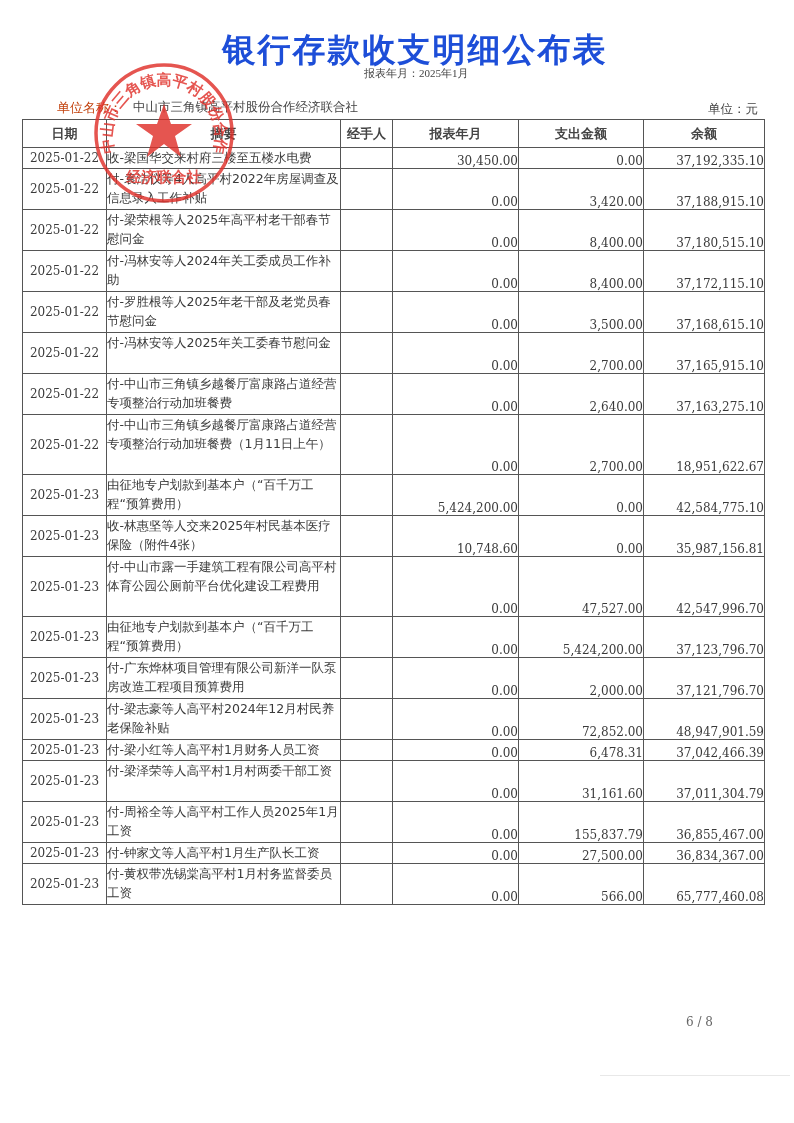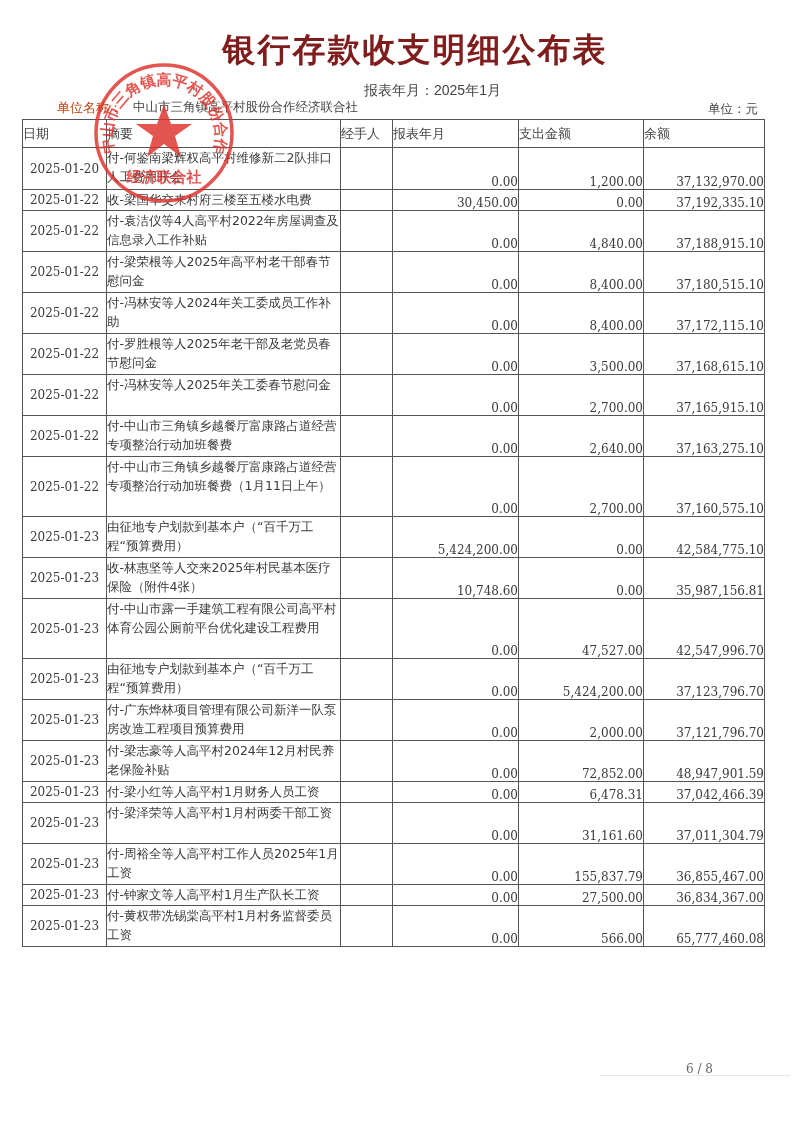--- a/index.html
+++ b/index.html
@@ -1,42 +1,42 @@
 <!DOCTYPE html>
 <html><head>
 <meta charset="utf-8">
 <style>
   html, body { margin: 0; padding: 0; background: #ffffff; }
   body { width: 794px; height: 1123px; position: relative; overflow: hidden;
          font-family: "DejaVu Serif", "Liberation Serif", serif; color: #3a3a3a; }
   .title { position: absolute; left: 0; width: 794px; top: 28px; text-align: center;
            font-family: "DejaVu Sans", sans-serif; font-size: 33px; font-weight: bold;
-           color: #7f1d1d; letter-spacing: 2px; padding-left: 36px; box-sizing: border-box; }
-  .period { position: absolute; top: 82px; left: 364px; font-size: 14px; color: #444;
-            font-family: Liberation Sans, sans-serif; }
+           color: #1d4ed8; letter-spacing: 2px; padding-left: 36px; box-sizing: border-box; }
+  .period { position: absolute; top: 66px; left: 364px; font-size: 11px; color: #444;
+            font-family: Liberation Serif, serif; }
   .unit-name-label { position: absolute; top: 99px; left: 25px; font-size: 13px; color: #c2410c;
                      font-family: "DejaVu Sans", sans-serif; margin-left: 32px; }
   .unit-name { position: absolute; top: 99px; left: 102px; font-size: 12.5px; color: #444;
                font-family: "DejaVu Sans", sans-serif; margin-left: 31px; }
   .unit { position: absolute; top: 101px; right: 36px; font-size: 12.5px; color: #444;
           font-family: Liberation Sans, sans-serif; }
   table.ledger { position: absolute; top: 119px; left: 22px; border-collapse: collapse;
                  width: 742px; table-layout: fixed; }
   table.ledger th, table.ledger td { border: 1px solid #555; padding: 0; }
-  table.ledger th { height: 27px; font-weight: normal; font-size: 13px; color: #444;
-                    font-family: "DejaVu Sans", sans-serif; text-align: left; }
+  table.ledger th { height: 27px; font-weight: bold; font-size: 13px; color: #444;
+                    font-family: "DejaVu Sans", sans-serif; text-align: center; }
   td.date { text-align: center; font-size: 12px; vertical-align: middle; }
   td.summary { font-family: "DejaVu Sans", sans-serif; font-size: 12.5px; line-height: 19px;
                padding: 1px 3px 1px 4px; vertical-align: top; word-break: break-all; }
   td.num { text-align: right; font-size: 12px; vertical-align: bottom; padding: 0 2px 3px 0;
            white-space: nowrap; }
   td.handler { }
   .stamp { position: absolute; left: 93px; top: 62px; width: 142px; height: 142px;
            pointer-events: none; opacity: 0.82; }
-  .page-num { position: absolute; top: 1062px; left: 686px; font-size: 12px; color: #666; }
+  .page-num { position: absolute; top: 1015px; left: 686px; font-size: 12px; color: #666; }
   .footer-line { position: absolute; top: 1075px; left: 600px; width: 190px; height: 1px;
                  background: #e8e8e8; }
 </style>
 </head>
 <body>
 
 <div class="title">银行存款收支明细公布表</div>
 <div class="period">报表年月：2025年1月</div>
 <div class="unit-name-label">单位名称：</div>
 <div class="unit-name">中山市三角镇高平村股份合作经济联合社</div>
@@ -55,42 +55,34 @@
     <tr>
       <th>日期</th>
       <th>摘要</th>
       <th>经手人</th>
       <th>报表年月</th>
       <th>支出金额</th>
       <th>余额</th>
     </tr>
   </thead>
   <tbody id="ledger-body">
-      <tr style="height: 42px;">
-        <td class="date">2025-01-20</td>
-        <td class="summary">付-何鉴南梁辉权高平村维修新二2队排口人工费用开会</td>
-        <td class="handler"></td>
-        <td class="num">0.00</td>
-        <td class="num">1,200.00</td>
-        <td class="num">37,132,970.00</td>
-      </tr>
       <tr style="height: 21px;">
         <td class="date">2025-01-22</td>
         <td class="summary">收-梁国华交来村府三楼至五楼水电费</td>
         <td class="handler"></td>
         <td class="num">30,450.00</td>
         <td class="num">0.00</td>
         <td class="num">37,192,335.10</td>
       </tr>
       <tr style="height: 41px;">
         <td class="date">2025-01-22</td>
         <td class="summary">付-袁洁仪等4人高平村2022年房屋调查及信息录入工作补贴</td>
         <td class="handler"></td>
         <td class="num">0.00</td>
-        <td class="num">4,840.00</td>
+        <td class="num">3,420.00</td>
         <td class="num">37,188,915.10</td>
       </tr>
       <tr style="height: 41px;">
         <td class="date">2025-01-22</td>
         <td class="summary">付-梁荣根等人2025年高平村老干部春节慰问金</td>
         <td class="handler"></td>
         <td class="num">0.00</td>
         <td class="num">8,400.00</td>
         <td class="num">37,180,515.10</td>
       </tr>
@@ -125,21 +117,21 @@
         <td class="num">0.00</td>
         <td class="num">2,640.00</td>
         <td class="num">37,163,275.10</td>
       </tr>
       <tr style="height: 60px;">
         <td class="date">2025-01-22</td>
         <td class="summary">付-中山市三角镇乡越餐厅富康路占道经营专项整治行动加班餐费（1月11日上午）</td>
         <td class="handler"></td>
         <td class="num">0.00</td>
         <td class="num">2,700.00</td>
-        <td class="num">37,160,575.10</td>
+        <td class="num">18,951,622.67</td>
       </tr>
       <tr style="height: 41px;">
         <td class="date">2025-01-23</td>
         <td class="summary">由征地专户划款到基本户（“百千万工程“预算费用）</td>
         <td class="handler"></td>
         <td class="num">5,424,200.00</td>
         <td class="num">0.00</td>
         <td class="num">42,584,775.10</td>
       </tr>
       <tr style="height: 41px;">

